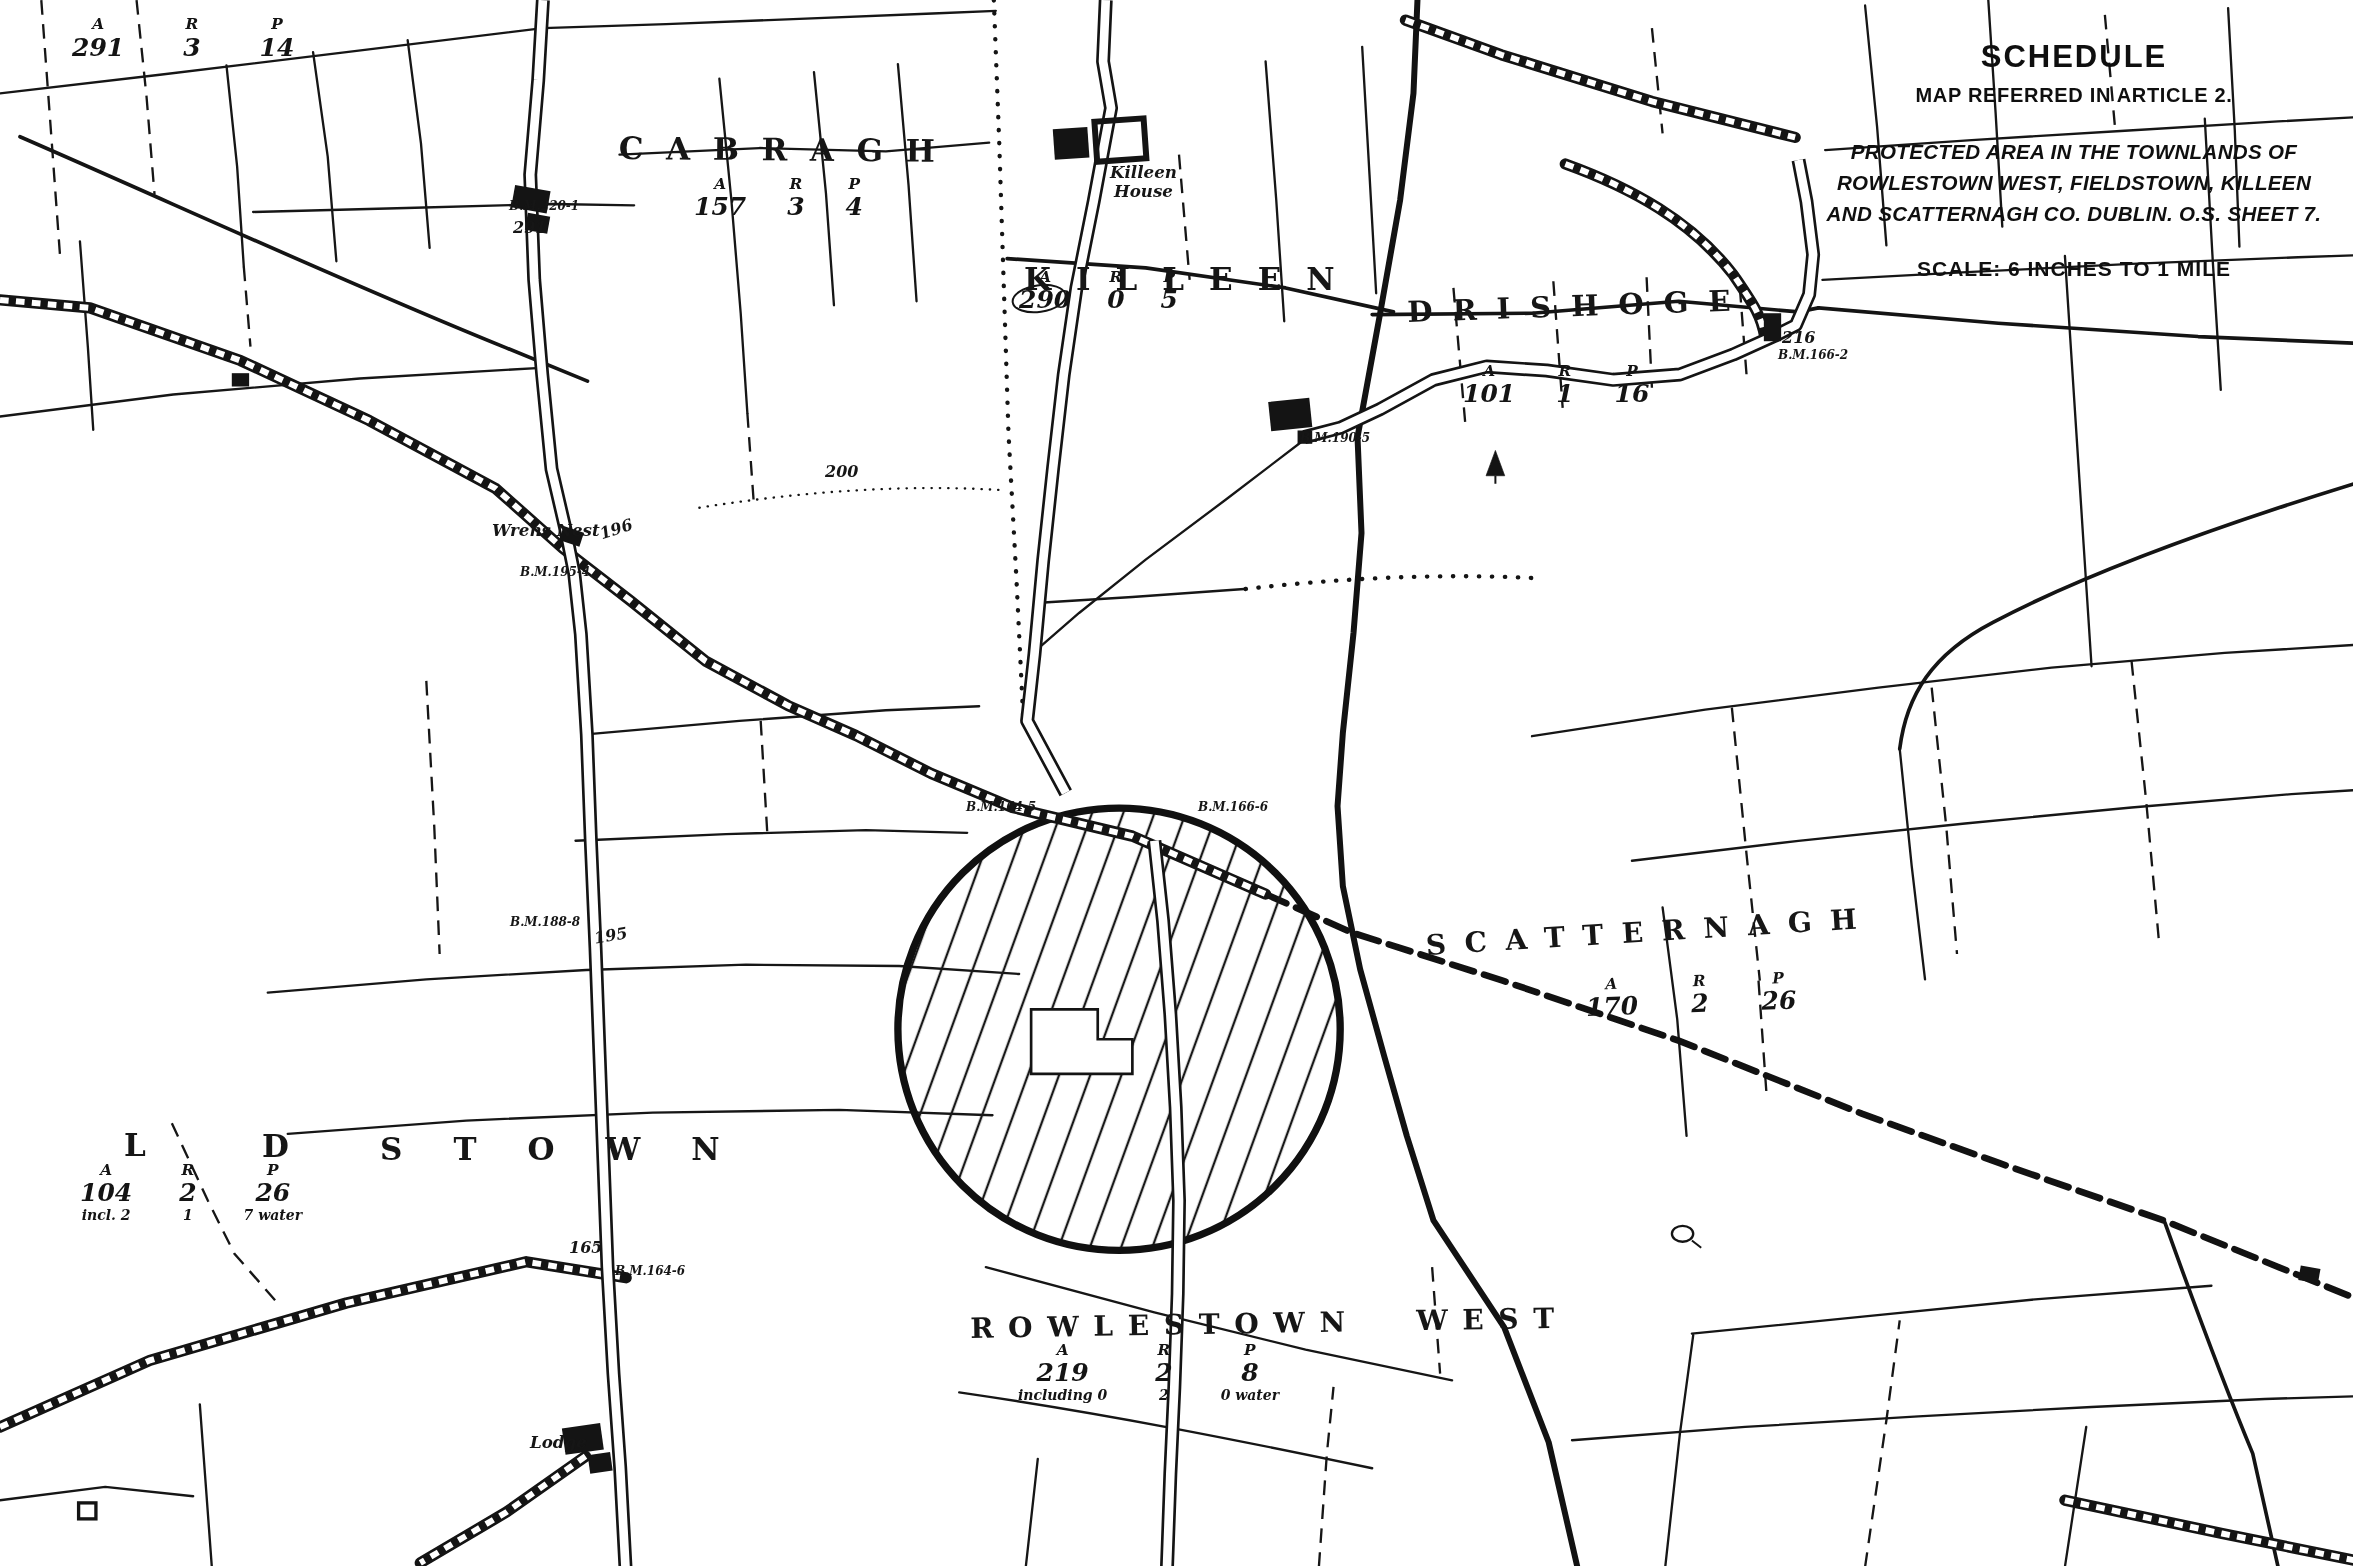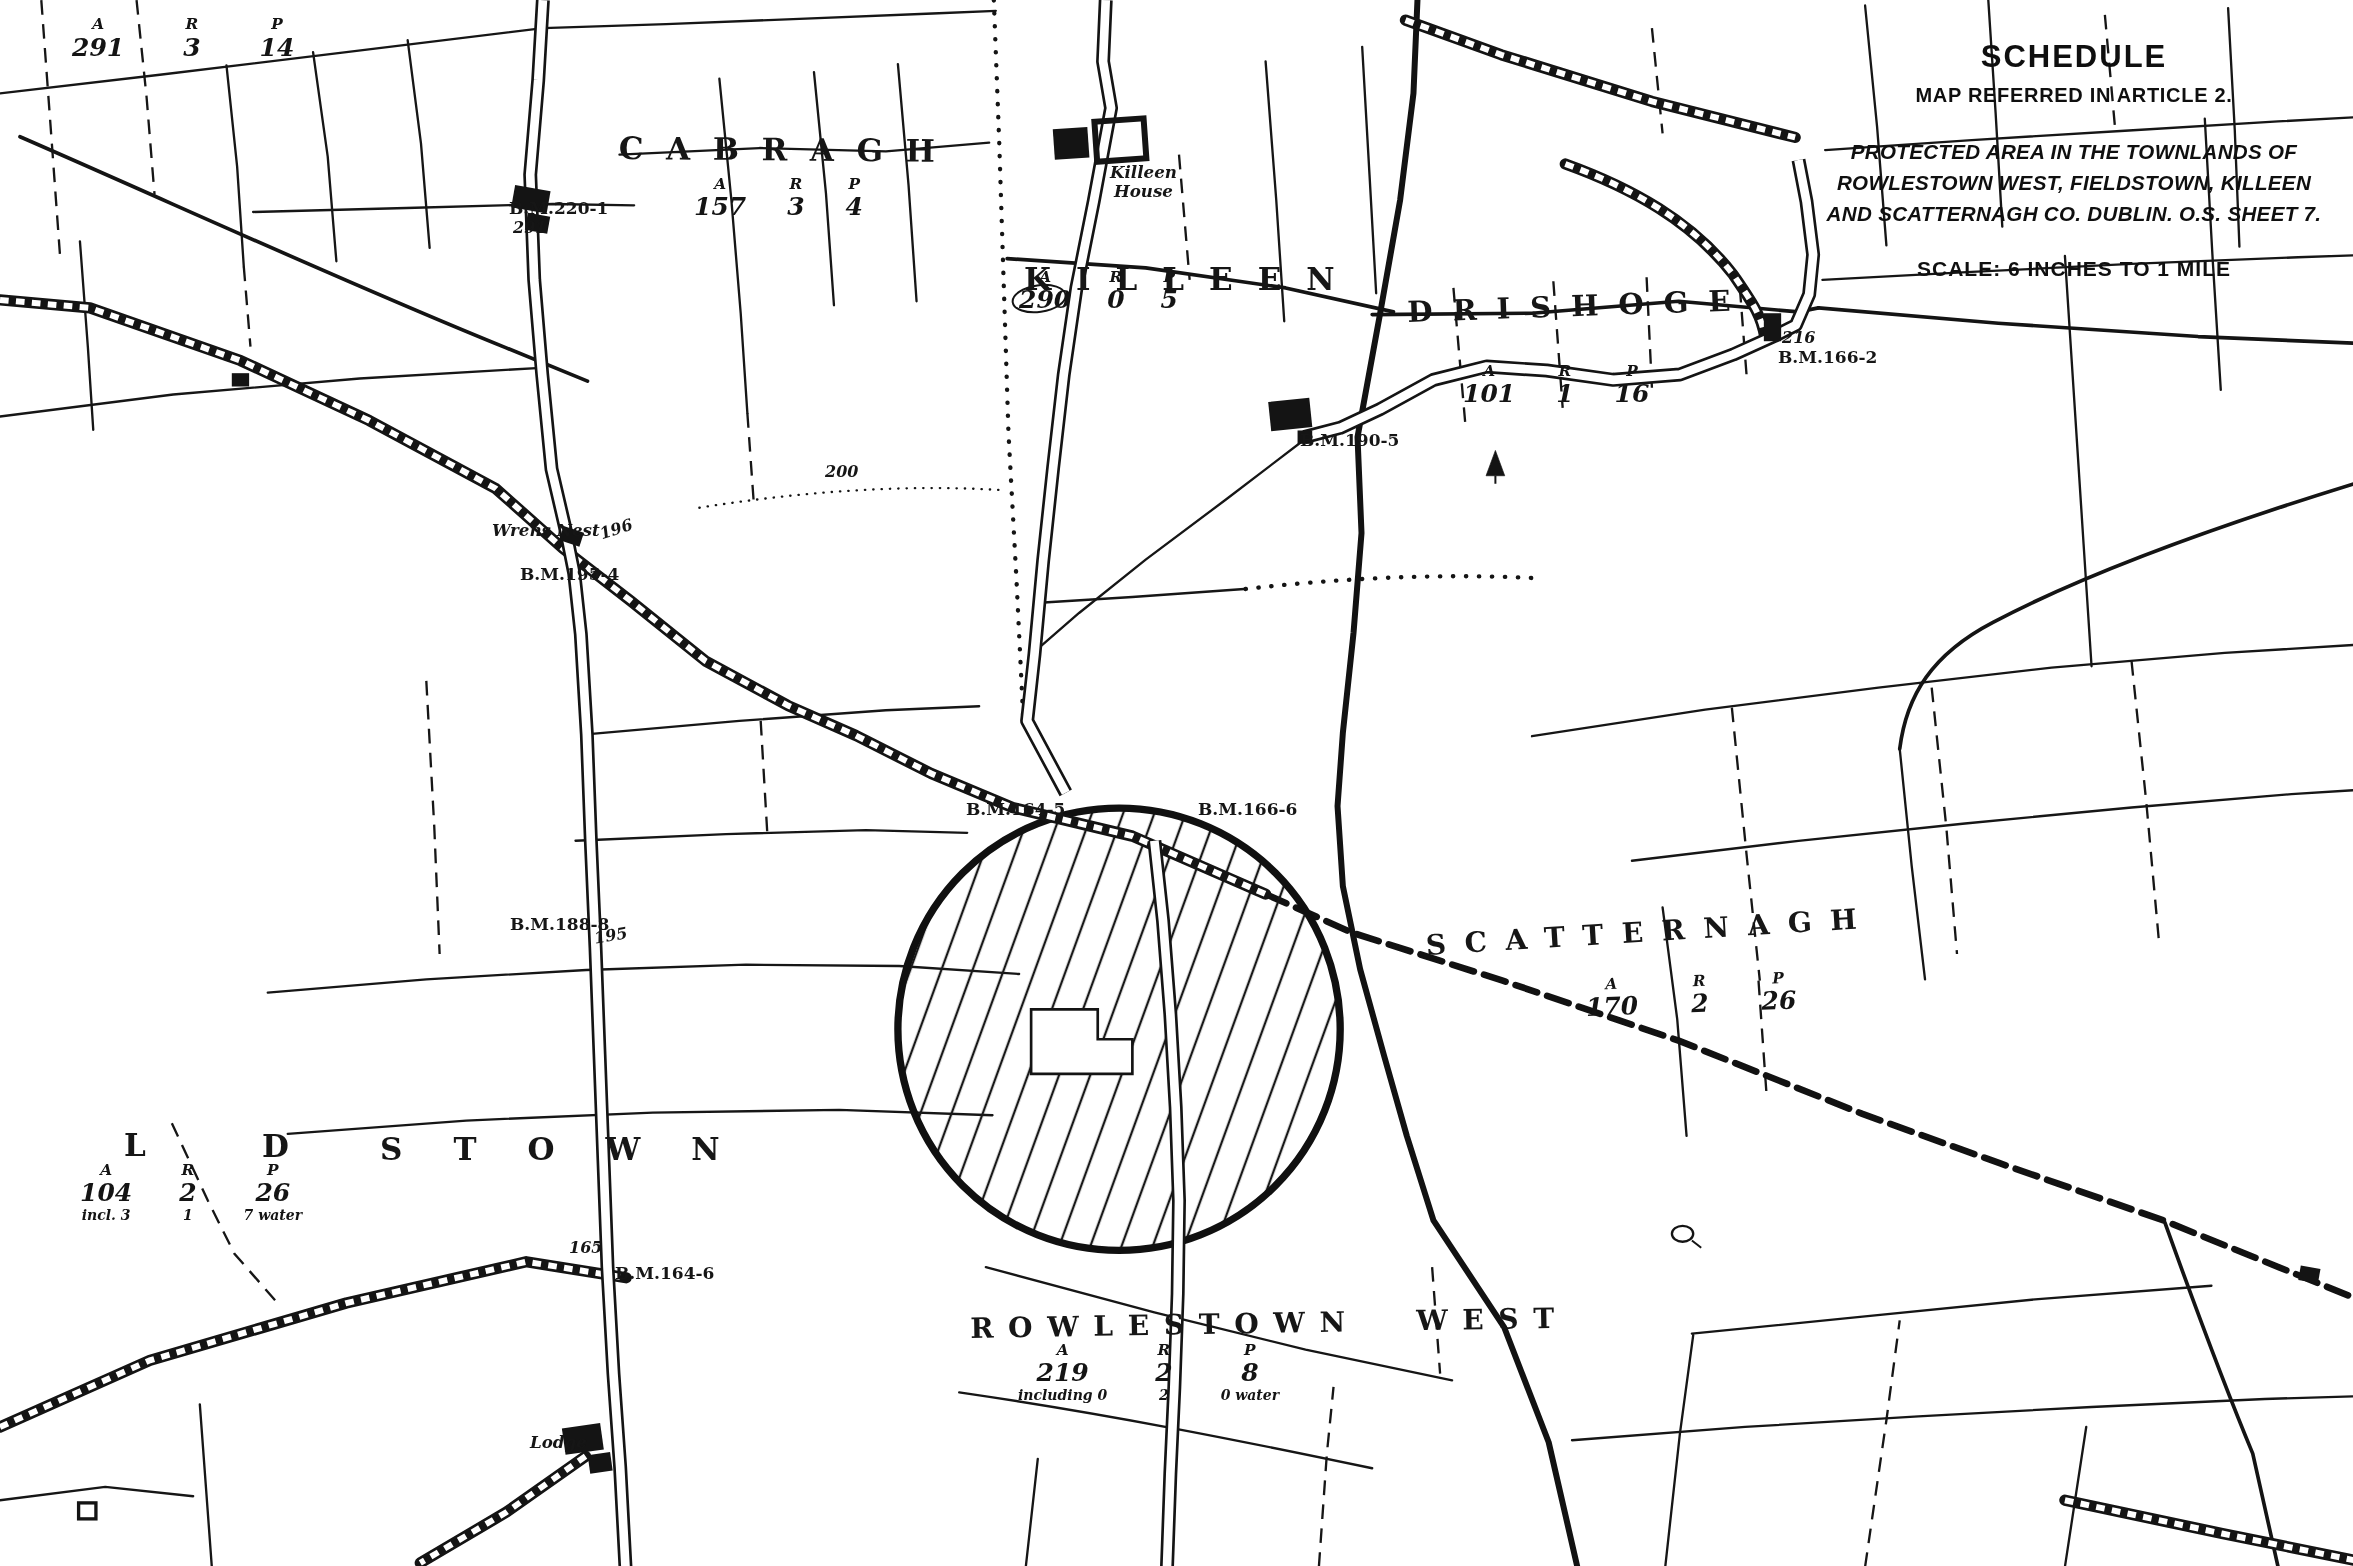--- a/index.html
+++ b/index.html
@@ -6,21 +6,21 @@
   .map{position:relative;width:2354px;height:1567px;background:#ffffff;overflow:hidden;color:#141414;}
   svg.linework{position:absolute;left:0;top:0;}
   .lbl{position:absolute;white-space:nowrap;line-height:1;transform-origin:left top;color:#161616;}
   .tl{font-family:"DejaVu Serif",serif;font-weight:700;font-size:31px;letter-spacing:22.6px;}
   .arp{position:absolute;display:flex;align-items:flex-start;transform-origin:left top;
        font-family:"DejaVu Serif",serif;font-style:italic;font-weight:700;text-align:center;}
   .arp .col{display:flex;flex-direction:column;align-items:center;}
   .arp .h{font-size:15.3px;line-height:1;}
   .arp .v{font-size:25px;line-height:1;margin-top:2px;}
   .arp .n{font-size:14px;line-height:1;margin-top:2.7px;}
-  .bm{font-family:"DejaVu Serif",serif;font-weight:700;font-size:17px;}
+  .bm{font-family:"DejaVu Serif",serif;font-style:italic;font-weight:700;font-size:12px;}
   .spot{font-family:"DejaVu Serif",serif;font-style:italic;font-weight:700;font-size:16px;}
   .house{font-family:"DejaVu Serif",serif;font-style:italic;font-weight:700;font-size:16.7px;text-align:center;line-height:1.15;}
   .sched{position:absolute;left:1793px;top:39px;width:562px;text-align:center;
          font-family:"Liberation Sans",sans-serif;color:#0f0f0f;}
   .s-title{font-size:31px;font-weight:700;letter-spacing:2px;}
   .s-ref{font-size:20px;font-weight:700;margin-top:9.3px;letter-spacing:0.7px;}
   .s-line{font-size:20.6px;font-weight:700;font-style:italic;margin-top:6.7px;letter-spacing:0.3px;}
   .s-first{margin-top:33px;}
   .s-scale{font-size:21px;font-weight:700;margin-top:31px;letter-spacing:1px;}
 </style>
@@ -292,21 +292,21 @@
         <span class="h">P</span>
         <span class="v">8</span>
         <span class="n">0 water</span>
       </span>
   </div>
 
   <div class="arp" style="left:80px;top:1163px;gap:47px">
     <span class="col">
         <span class="h">A</span>
         <span class="v">104</span>
-        <span class="n">incl. 3</span>
+        <span class="n">incl. 2</span>
       </span>
     <span class="col">
         <span class="h">R</span>
         <span class="v">2</span>
         <span class="n">1</span>
       </span>
     <span class="col">
         <span class="h">P</span>
         <span class="v">26</span>
         <span class="n">7 water</span>

